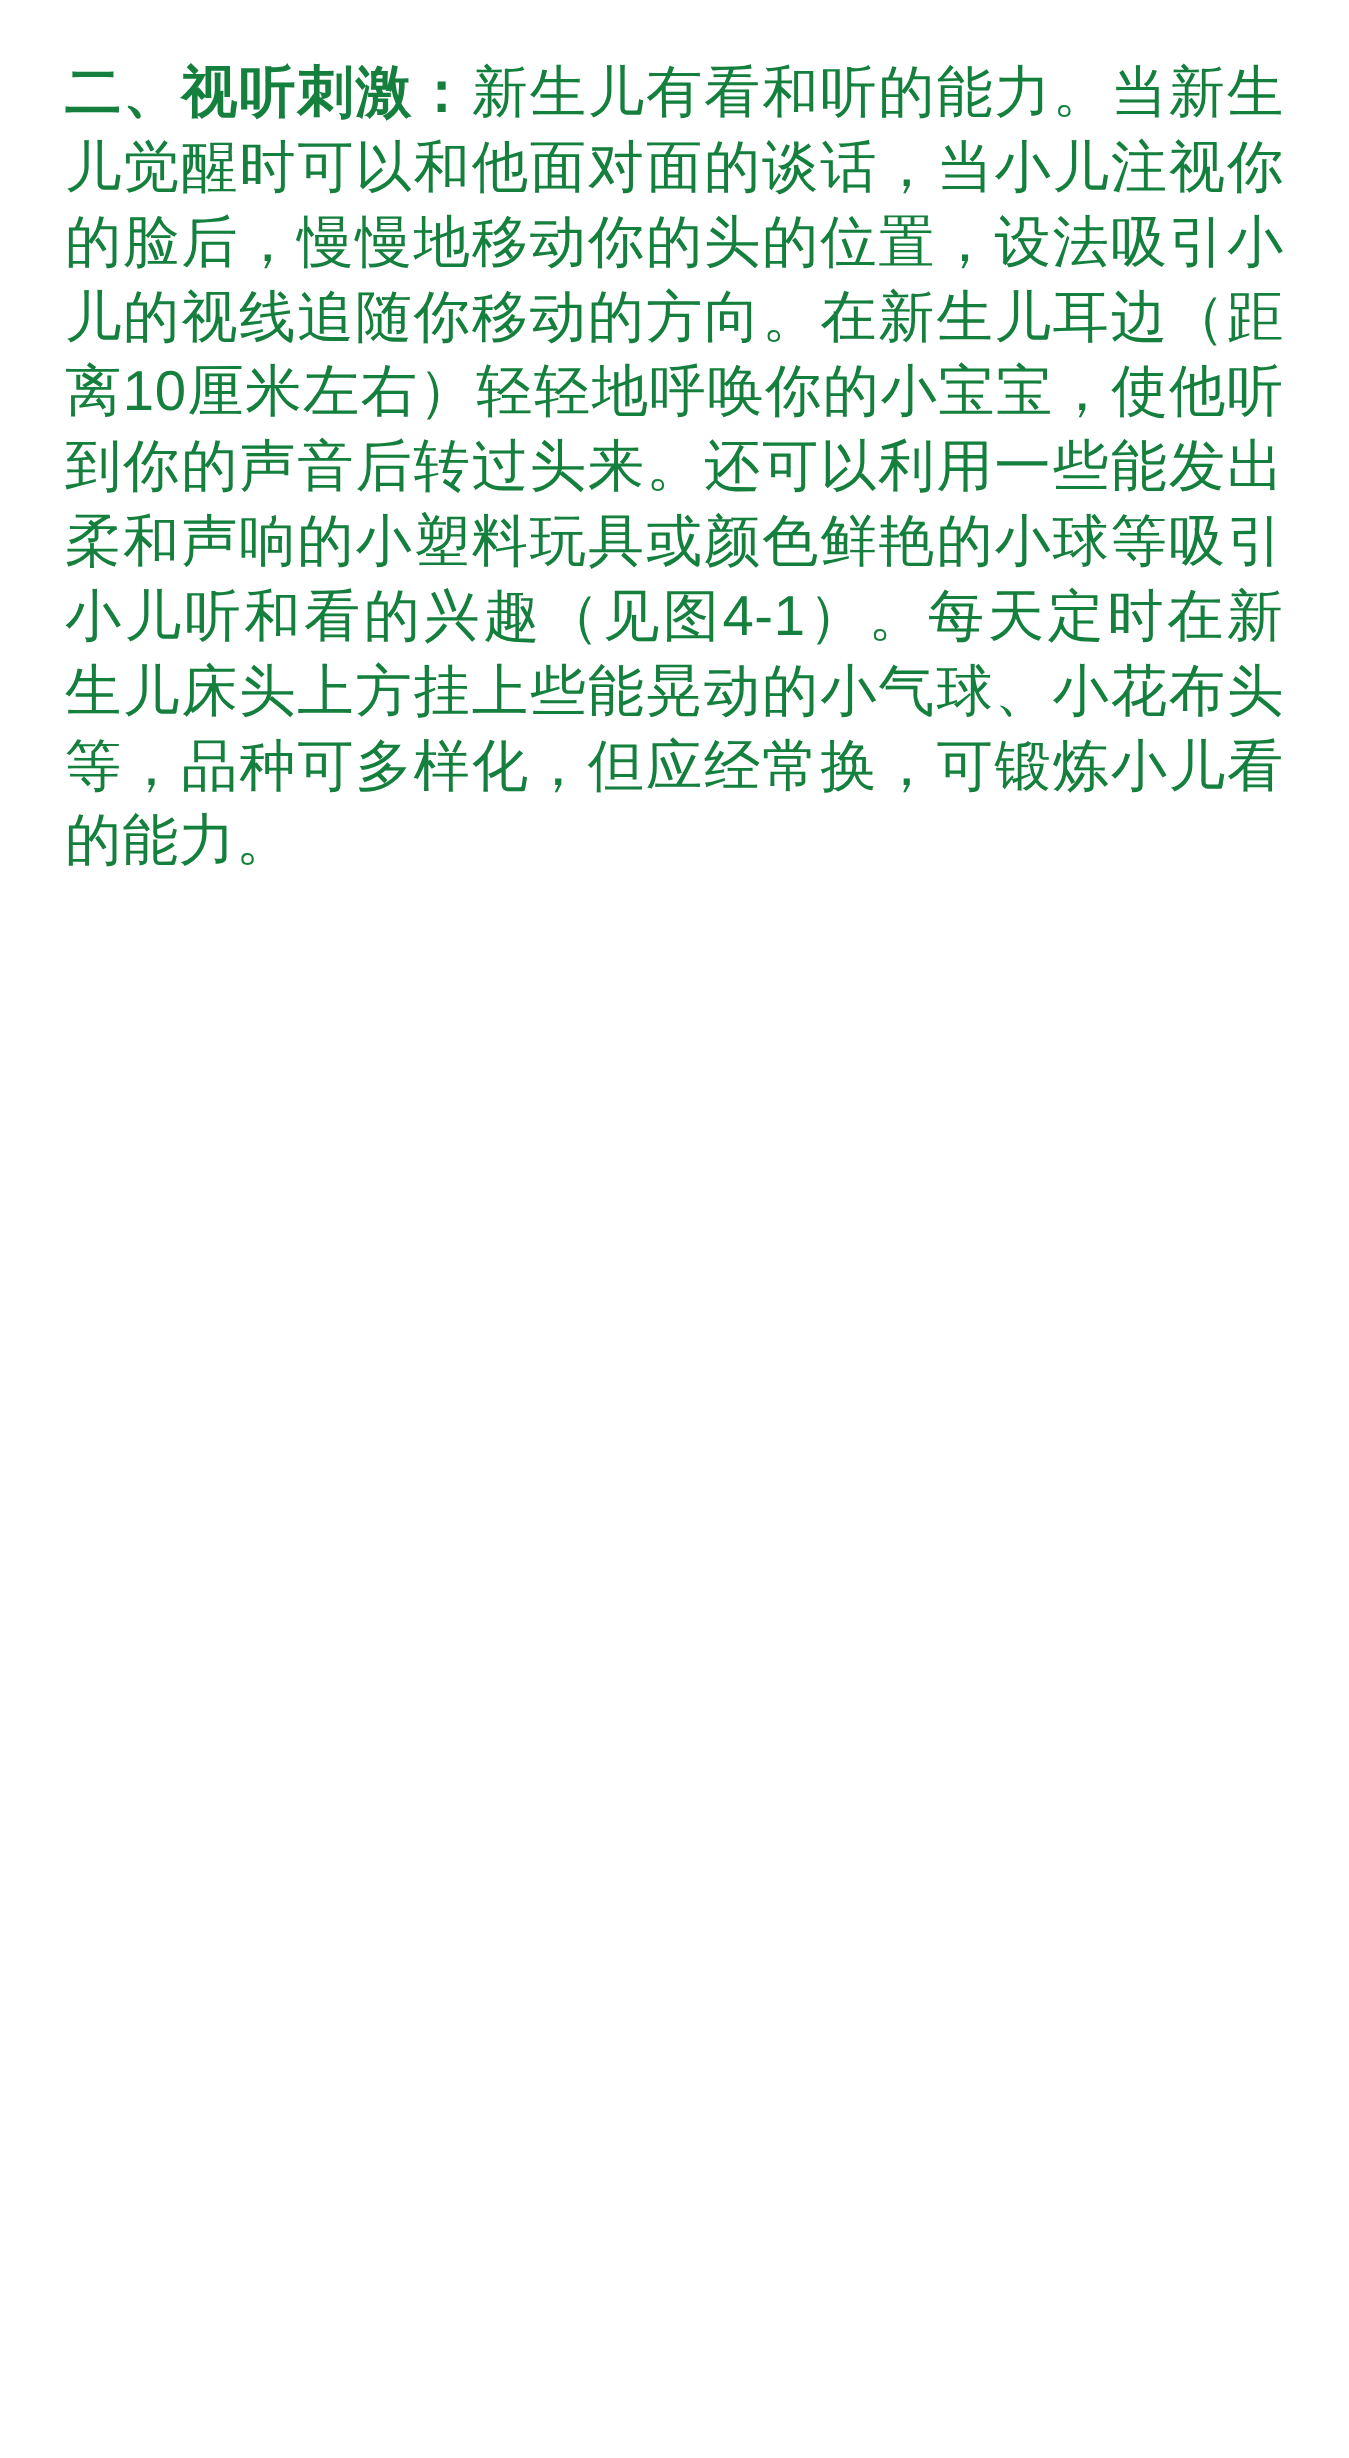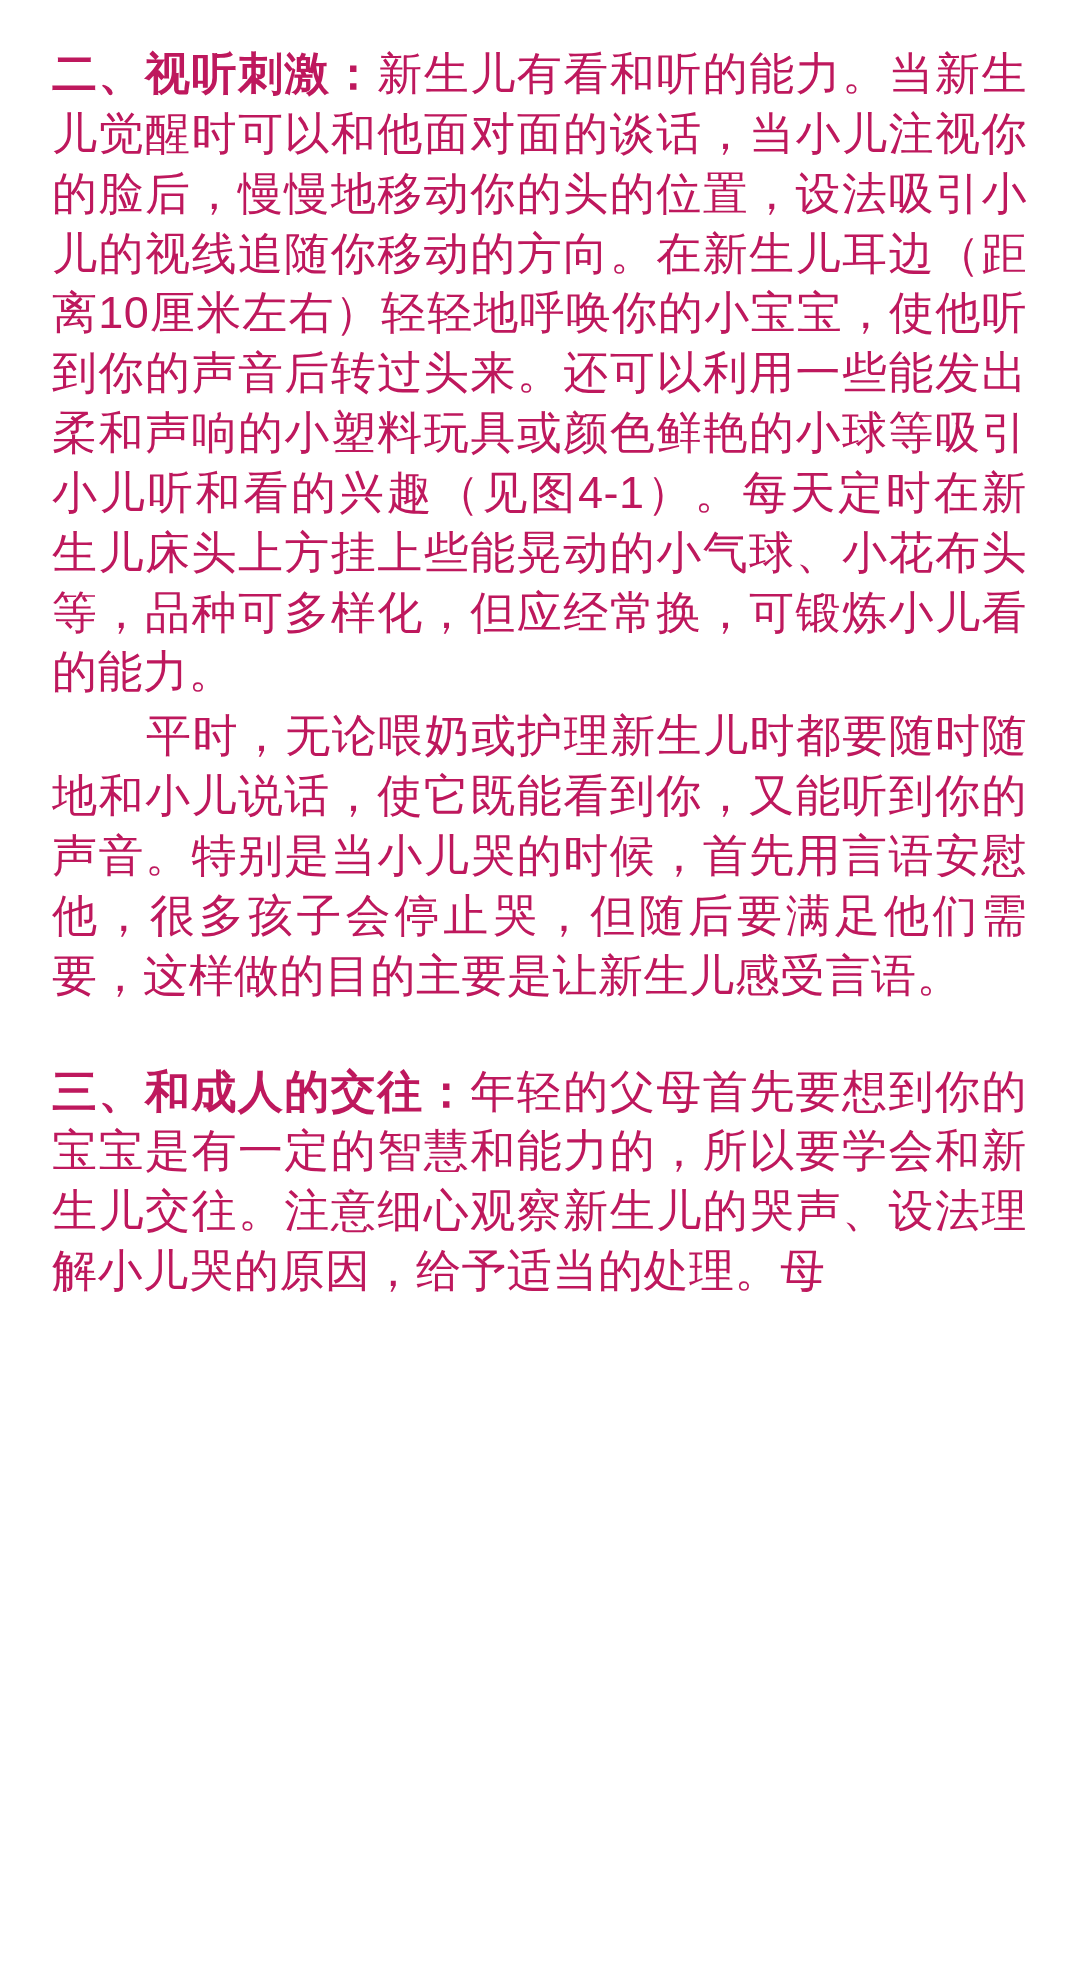--- a/index.html
+++ b/index.html
@@ -21,21 +21,21 @@
     padding: 44px 52px 0 52px;
     background: #ffffff;
   }
   .para {
     font-size: 45px;
     line-height: 1.33;
     letter-spacing: 0.5px;
     text-align: justify;
     text-justify: inter-ideograph;
     margin: 0;
-    color: #be185d;
+    color: #15803d;
     font-weight: 500;
   }
   .para + .para {
     margin-top: 4px;
   }
   .indent {
     text-indent: 94px;
   }
   .heading-run {
     font-weight: 700;
@@ -44,20 +44,18 @@
     height: 56px;
   }
 </style>
 </head>
 <body>
 
 <div class="page">
 
   <p class="para"><span class="heading-run">二、视听刺激：</span><span>新生儿有看和听的能力。当新生儿觉醒时可以和他面对面的谈话，当小儿注视你的脸后，慢慢地移动你的头的位置，设法吸引小儿的视线追随你移动的方向。在新生儿耳边（距离10厘米左右）轻轻地呼唤你的小宝宝，使他听到你的声音后转过头来。还可以利用一些能发出柔和声响的小塑料玩具或颜色鲜艳的小球等吸引小儿听和看的兴趣（见图4-1）。每天定时在新生儿床头上方挂上些能晃动的小气球、小花布头等，品种可多样化，但应经常换，可锻炼小儿看的能力。</span></p>
 
-  <p class="para indent"><span>平时，无论喂奶或护理新生儿时都要随时随地和小儿说话，使它既能看到你，又能听到你的声音。特别是当小儿哭的时候，首先用言语安慰他，很多孩子会停止哭，但随后要满足他们需要，这样做的目的主要是让新生儿感受言语。</span></p>
 
 
   <div class="gap-block"></div>
 
-  <p class="para"><span class="heading-run">三、和成人的交往：</span><span>年轻的父母首先要想到你的宝宝是有一定的智慧和能力的，所以要学会和新生儿交往。注意细心观察新生儿的哭声、设法理解小儿哭的原因，给予适当的处理。母</span></p>
 
 </div>
 
 </body></html>

